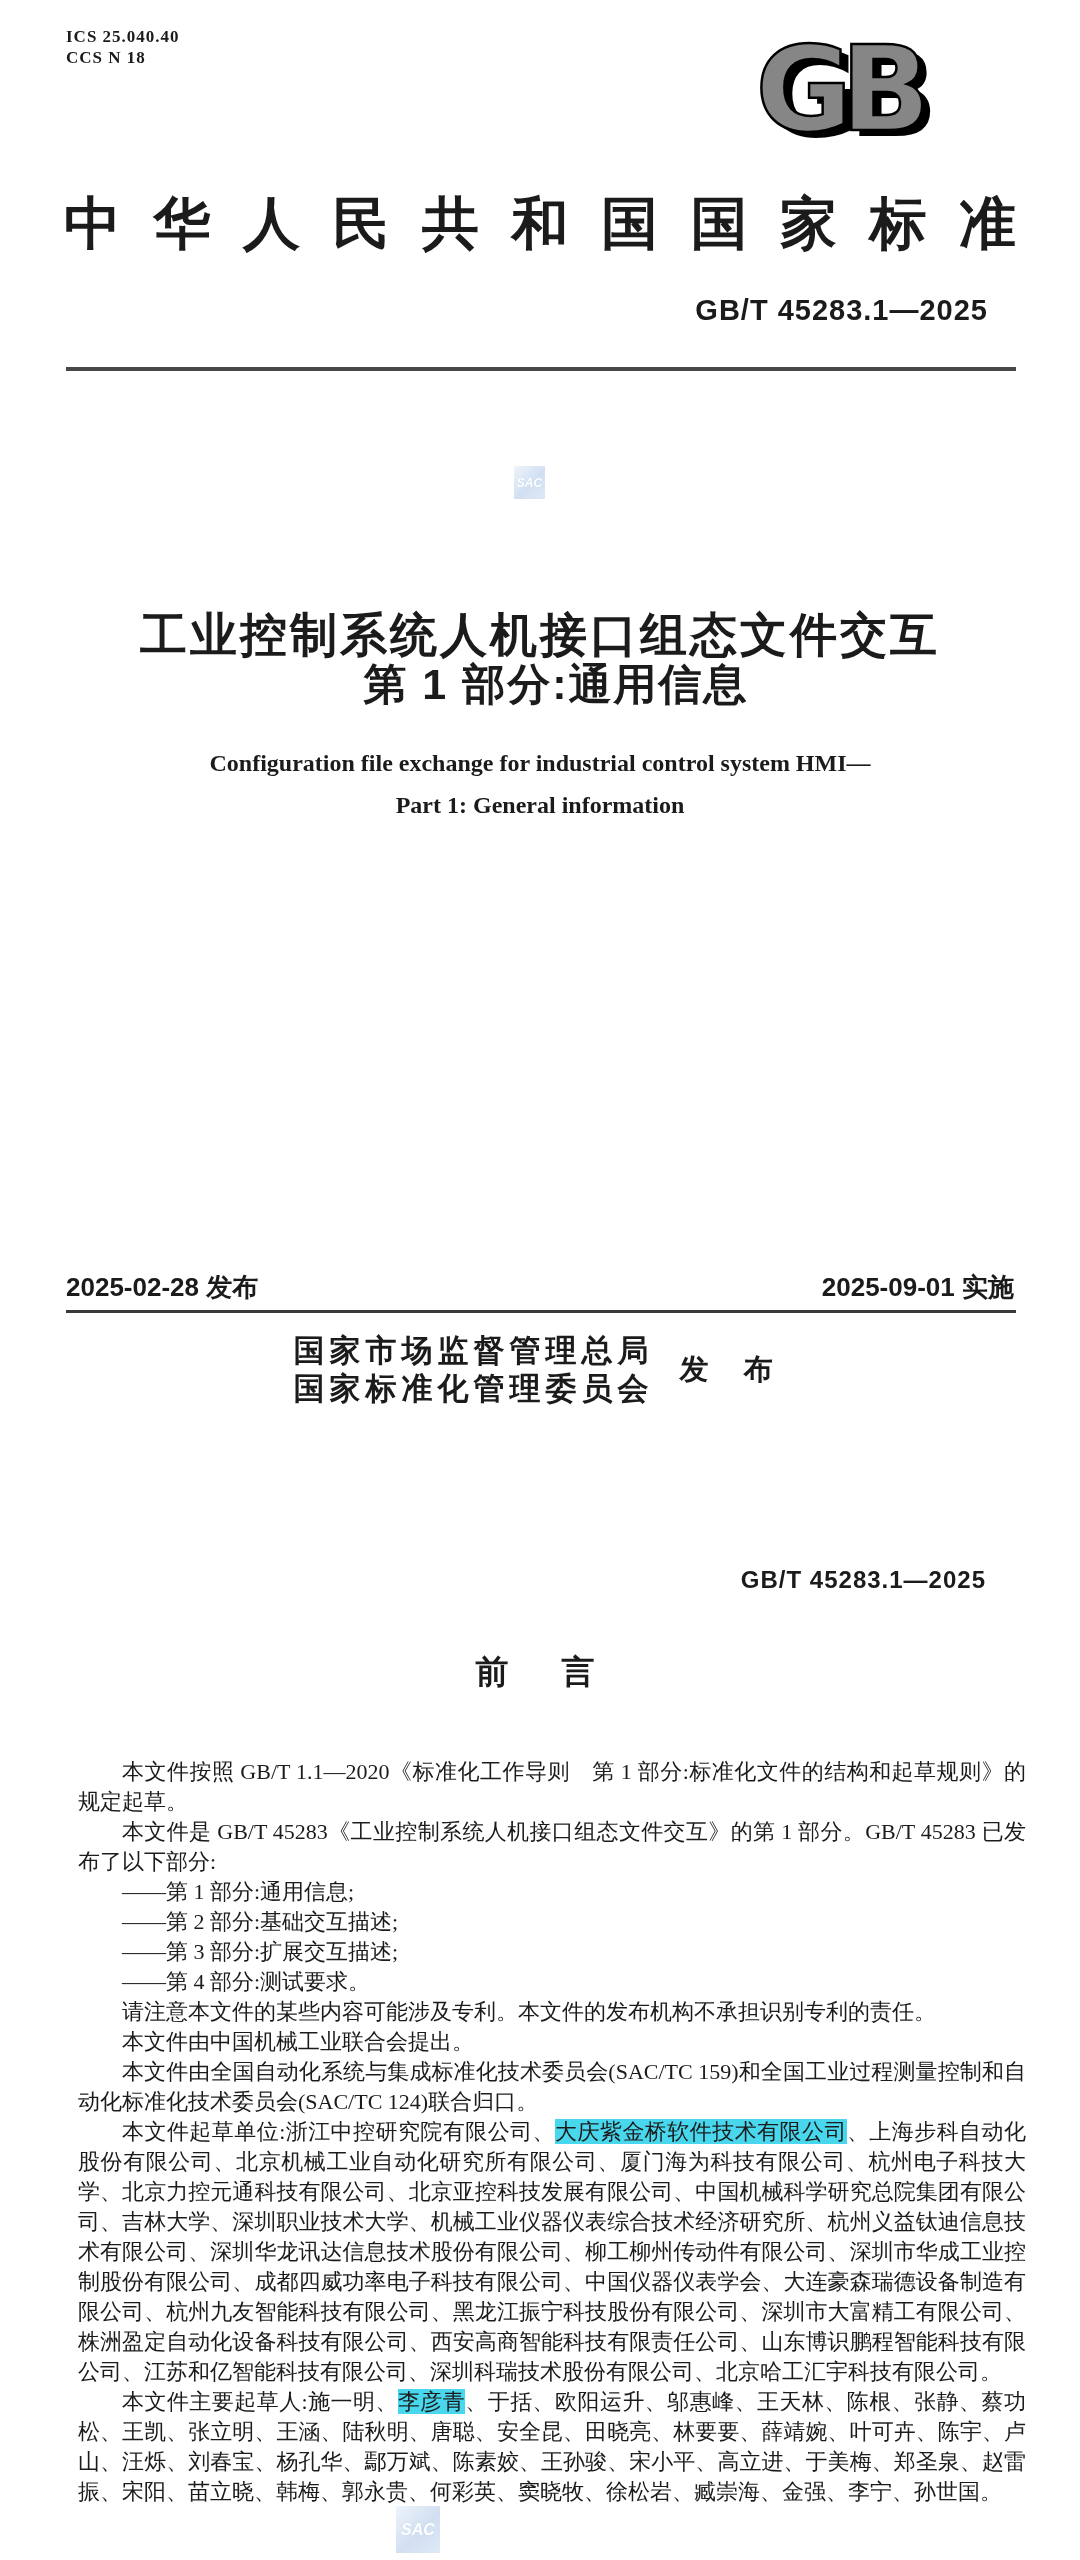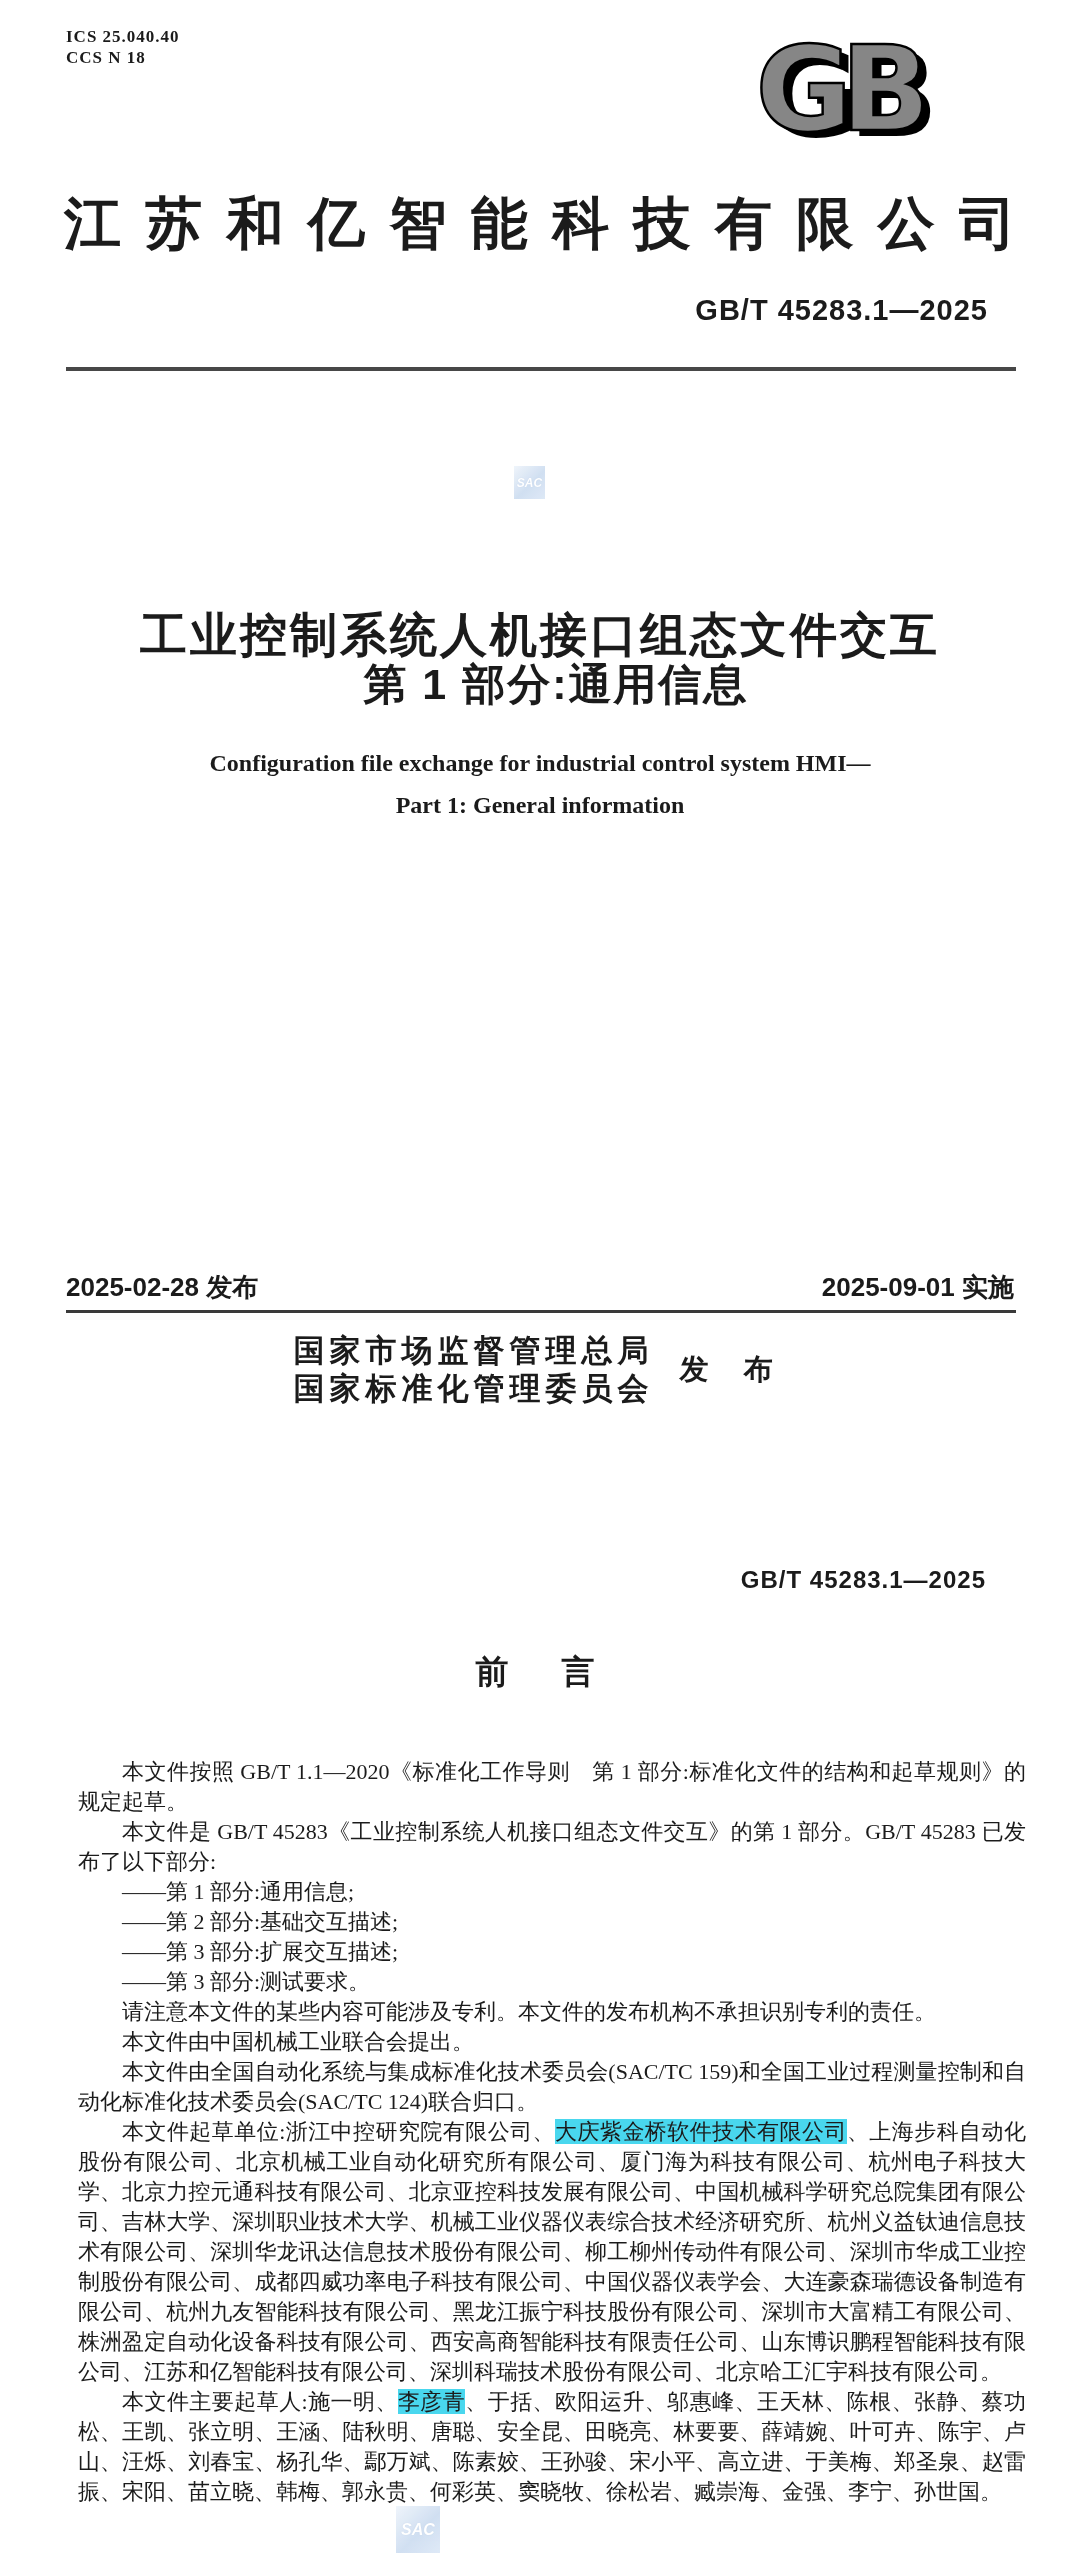--- a/index.html
+++ b/index.html
@@ -133,21 +133,21 @@
         <pattern id="gbhatch" width="5" height="4" patternUnits="userSpaceOnUse">
           <rect width="5" height="4" fill="#ffffff"></rect>
           <path d="M0 1 H5 M0 3 H5" stroke="#0d0d0d" stroke-width="1"></path>
         </pattern>
       </defs>
       <text x="131" y="108" text-anchor="middle" font-family="'DejaVu Sans', sans-serif" font-weight="bold" font-size="118" letter-spacing="-12" fill="#000000">GB</text>
       <text x="123" y="102" text-anchor="middle" font-family="'DejaVu Sans', sans-serif" font-weight="bold" font-size="118" letter-spacing="-12" fill="url(#gbhatch)" stroke="#000000" stroke-width="2.5">GB</text>
     </svg>
   </div>
 
-  <div class="heading">江苏和亿智能科技有限公司</div>
+  <div class="heading">中华人民共和国国家标准</div>
 
   <div class="std-no">GB/T 45283.1—2025</div>
 
   <div class="rule-1"></div>
 
   <div class="sac-wm sac-wm-1">
     <span class="sac-wm-text">SAC</span>
   </div>
 
   <div class="title-zh-1">工业控制系统人机接口组态文件交互</div>
@@ -174,21 +174,21 @@
   <div class="p2-header">GB/T 45283.1—2025</div>
 
   <div class="fw-title">前　言</div>
 
   <div class="fw-body">
     <p class="fw-para">本文件按照 GB/T 1.1—2020《标准化工作导则　第 1 部分:标准化文件的结构和起草规则》的规定起草。</p>
     <p class="fw-para">本文件是 GB/T 45283《工业控制系统人机接口组态文件交互》的第 1 部分。GB/T 45283 已发布了以下部分:</p>
     <p class="fw-para">——第 1 部分:通用信息;</p>
     <p class="fw-para">——第 2 部分:基础交互描述;</p>
     <p class="fw-para">——第 3 部分:扩展交互描述;</p>
-    <p class="fw-para">——第 3 部分:测试要求。</p>
+    <p class="fw-para">——第 4 部分:测试要求。</p>
     <p class="fw-para">请注意本文件的某些内容可能涉及专利。本文件的发布机构不承担识别专利的责任。</p>
     <p class="fw-para">本文件由中国机械工业联合会提出。</p>
     <p class="fw-para">本文件由全国自动化系统与集成标准化技术委员会(SAC/TC 159)和全国工业过程测量控制和自动化标准化技术委员会(SAC/TC 124)联合归口。</p>
     <p class="fw-para"><span>本文件起草单位:浙江中控研究院有限公司、</span><span class="hl">大庆紫金桥软件技术有限公司</span><span>、上海步科自动化股份有限公司、北京机械工业自动化研究所有限公司、厦门海为科技有限公司、杭州电子科技大学、北京力控元通科技有限公司、北京亚控科技发展有限公司、中国机械科学研究总院集团有限公司、吉林大学、深圳职业技术大学、机械工业仪器仪表综合技术经济研究所、杭州义益钛迪信息技术有限公司、深圳华龙讯达信息技术股份有限公司、柳工柳州传动件有限公司、深圳市华成工业控制股份有限公司、成都四威功率电子科技有限公司、中国仪器仪表学会、大连豪森瑞德设备制造有限公司、杭州九友智能科技有限公司、黑龙江振宁科技股份有限公司、深圳市大富精工有限公司、株洲盈定自动化设备科技有限公司、西安高商智能科技有限责任公司、山东博识鹏程智能科技有限公司、江苏和亿智能科技有限公司、深圳科瑞技术股份有限公司、北京哈工汇宇科技有限公司。</span></p>
     <p class="fw-para"><span>本文件主要起草人:施一明、</span><span class="hl">李彦青</span><span>、于括、欧阳运升、邬惠峰、王天林、陈根、张静、蔡功松、王凯、张立明、王涵、陆秋明、唐聪、安全昆、田晓亮、林要要、薛靖婉、叶可卉、陈宇、卢山、汪烁、刘春宝、杨孔华、鄢万斌、陈素姣、王孙骏、宋小平、高立进、于美梅、郑圣泉、赵雷振、宋阳、苗立晓、韩梅、郭永贵、何彩英、窦晓牧、徐松岩、臧崇海、金强、李宁、孙世国。</span></p>
   </div>
 
   <div class="sac-wm sac-wm-2">
     <span class="sac-wm-text">SAC</span>
   </div>

